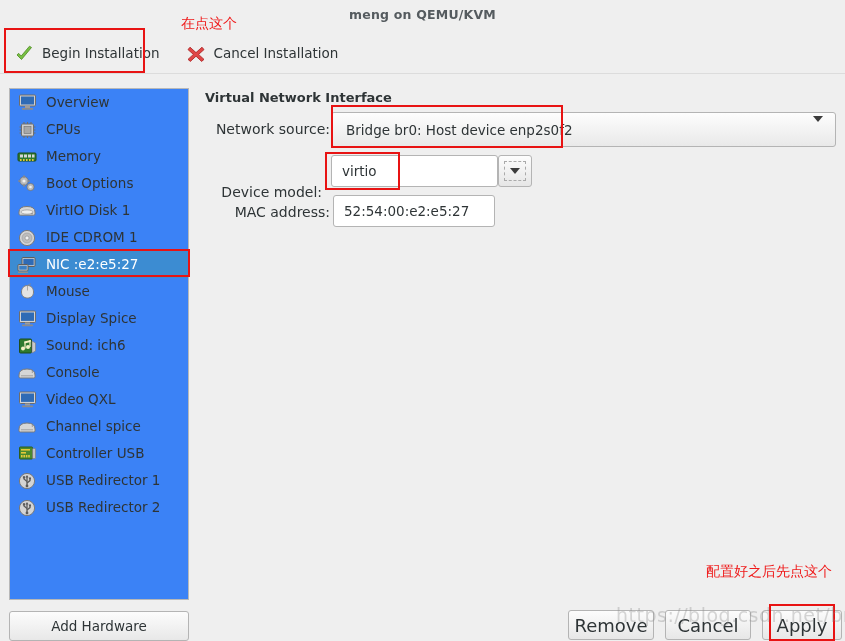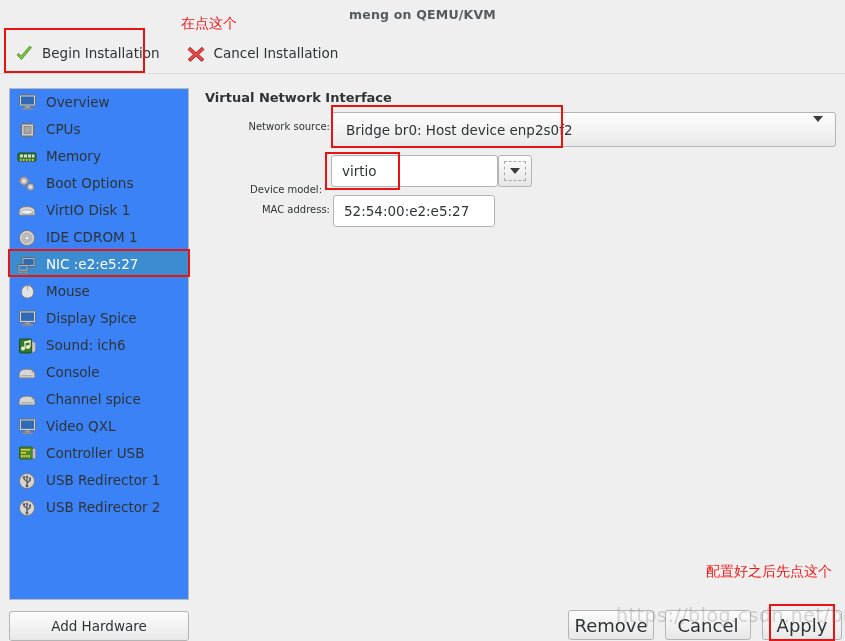--- a/index.html
+++ b/index.html
@@ -104,21 +104,21 @@
     cursor: pointer;
   }
 
   
   .panel-title {
     position: absolute; left: 205px; top: 90px;
     font-size: 13px; font-weight: bold; color: #2e3436;
   }
   .form-label {
     position: absolute;
-    font-size: 10px; color: #2e3436;
+    font-size: 14px; color: #2e3436;
     text-align: right;
     white-space: nowrap;
   }
 
   .combo {
     position: absolute;
     background: linear-gradient(to bottom, #fdfdfd, #e9e9e9);
     border: 1px solid #b4b4b4;
     border-radius: 3px;
     box-sizing: border-box;
@@ -374,39 +374,39 @@
           <path d="M2 9 Q2 3 10 3 Q18 3 18 9 L18 10.8 Q18 12 16.6 12 L3.4 12 Q2 12 2 10.8 Z" fill="#d6d6d6" stroke="#7a7a7a"></path>
           <path d="M4 9.8 H16" stroke="#9a9a9a" stroke-width=".9"></path>
           <circle cx="15.4" cy="6" r=".8" fill="#8c8c8c"></circle>
         </svg>
       </span>
       <span class="lbl">Console</span>
     </div>
 
     <div class="hw-item">
       <span class="ic">
-        <svg class="icon-svg" width="20" height="14" viewBox="0 0 20 14">
-          <path d="M2 9 Q2 3 10 3 Q18 3 18 9 L18 10.8 Q18 12 16.6 12 L3.4 12 Q2 12 2 10.8 Z" fill="#d6d6d6" stroke="#7a7a7a"></path>
-          <path d="M4 9.8 H16" stroke="#9a9a9a" stroke-width=".9"></path>
-          <circle cx="15.4" cy="6" r=".8" fill="#8c8c8c"></circle>
-        </svg>
-      </span>
-      <span class="lbl">Channel spice</span>
-    </div>
-
-    <div class="hw-item">
-      <span class="ic">
         <svg class="icon-svg" width="19" height="17" viewBox="0 0 19 17">
           <rect x="1.5" y="1" width="16" height="11.5" rx="1" fill="#d2d2d2" stroke="#6d6d6d"></rect>
           <rect x="3" y="2.5" width="13" height="8.4" fill="#2f6bb5"></rect>
           <rect x="7" y="12.5" width="5" height="2" fill="#9d9d9d"></rect>
           <rect x="4" y="14.4" width="11" height="1.8" rx=".6" fill="#8c8c8c"></rect>
         </svg>
       </span>
       <span class="lbl">Video QXL</span>
+    </div>
+
+    <div class="hw-item">
+      <span class="ic">
+        <svg class="icon-svg" width="20" height="14" viewBox="0 0 20 14">
+          <path d="M2 9 Q2 3 10 3 Q18 3 18 9 L18 10.8 Q18 12 16.6 12 L3.4 12 Q2 12 2 10.8 Z" fill="#d6d6d6" stroke="#7a7a7a"></path>
+          <path d="M4 9.8 H16" stroke="#9a9a9a" stroke-width=".9"></path>
+          <circle cx="15.4" cy="6" r=".8" fill="#8c8c8c"></circle>
+        </svg>
+      </span>
+      <span class="lbl">Channel spice</span>
     </div>
 
     <div class="hw-item">
       <span class="ic">
         <svg class="icon-svg" width="19" height="17" viewBox="0 0 19 17">
           <rect x="1.5" y="2" width="13" height="12" rx=".8" fill="#4a8a2f" stroke="#2c5c1c"></rect>
           <g fill="#e3c93a">
             <rect x="3" y="4" width="9" height="1.6"></rect>
             <rect x="3" y="7" width="5" height="1.6"></rect>
             <rect x="3" y="10" width="1.6" height="2.4"></rect>

